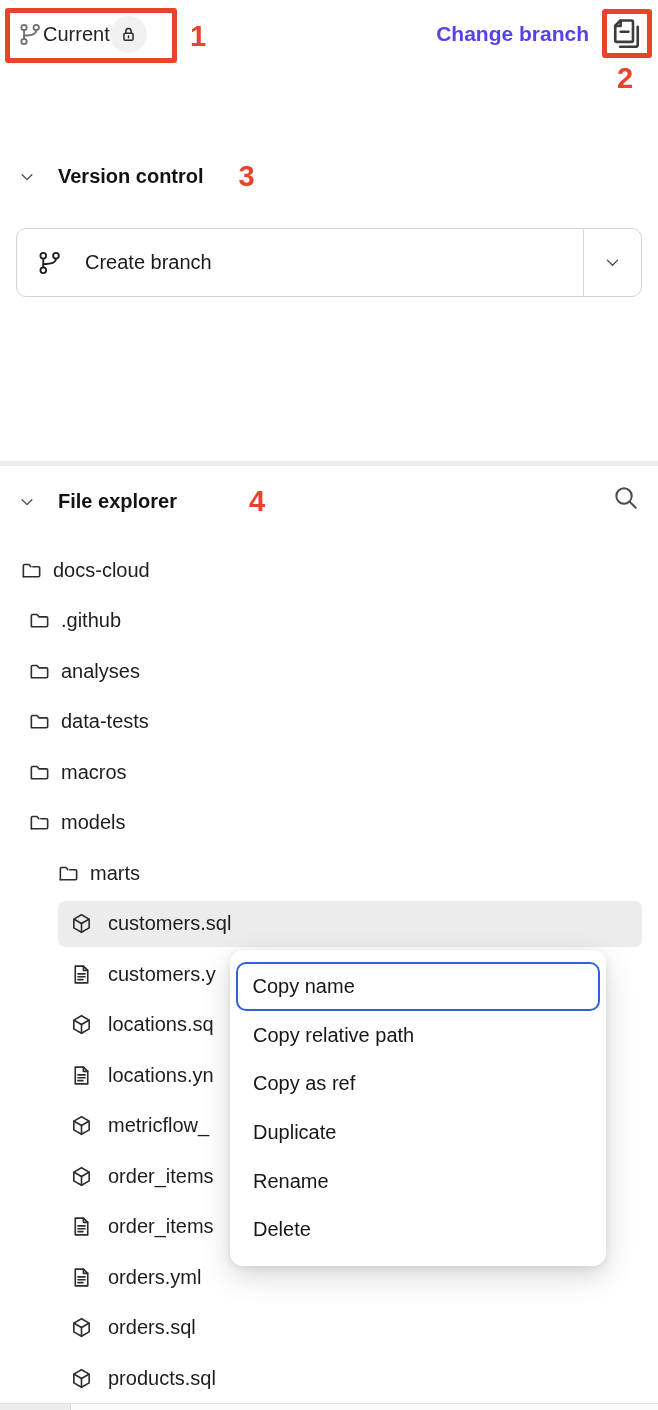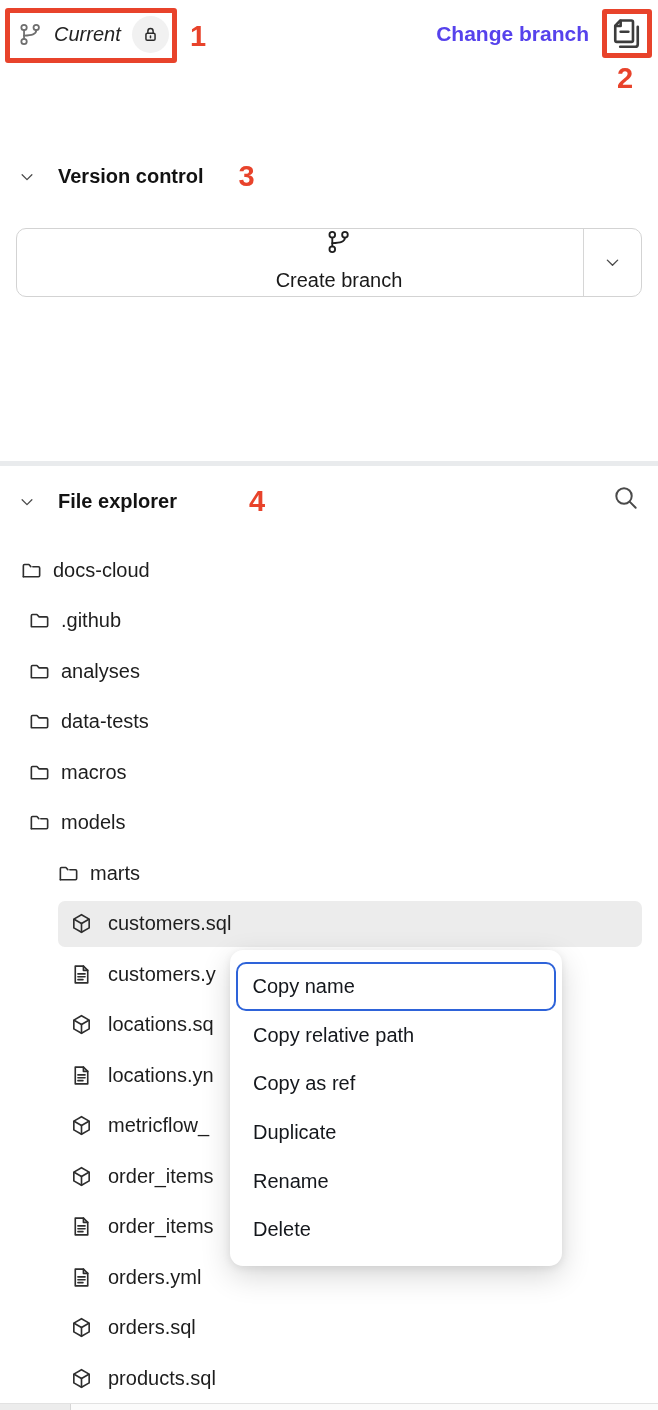--- a/index.html
+++ b/index.html
@@ -5,21 +5,21 @@
   html,body{margin:0;padding:0;background:#fff;}
   .panel{
     position:relative; width:658px; height:1410px; background:#fff; overflow:hidden;
     font-family:"Liberation Sans", sans-serif;
     box-shadow: inset 1px 0 0 #e7e7e7, inset -1px 0 0 #e7e7e7;
   }
   .icon svg{display:block; fill:none; stroke:currentColor; stroke-width:1.7; stroke-linecap:round; stroke-linejoin:round;}
 
   
   .topbar{position:absolute; top:0; left:0; right:0; height:68px; background:#fff; border-bottom:1px solid #e4e4e4;}
-  .branch-btn{position:absolute; left:18px; top:15px; height:38px; display:flex; align-items:center; gap:11px; cursor:pointer;font-style:italic;}
+  .branch-btn{position:absolute; left:18px; top:15px; height:38px; display:flex; align-items:center; cursor:pointer;}
   .branch-icon{color:#6e6e6e;} .branch-icon svg{width:25px;height:25px;}
   .branch-label{font-size:20px; color:#232323;}
   .lock-chip{width:37px;height:37px;border-radius:50%;background:#f1f1f1;display:flex;align-items:center;justify-content:center;color:#2a2a2a;}
   .lock-chip svg{width:21px;height:21px;}
   .change-branch{position:absolute; right:69px; top:22px; font-size:21px; font-weight:600; color:#5642ec; text-decoration:none; cursor:pointer;}
   .copy-btn{position:absolute; left:608px; top:15px; background:none; border:none; padding:0; color:#3c3c3c; cursor:pointer;}
   .copy-btn svg{width:37px;height:37px;}
 
   
   .anno-box{position:absolute; border:5px solid #e8432b; border-radius:3px; box-sizing:border-box; pointer-events:none; z-index:4;}
@@ -34,22 +34,22 @@
   
   .sec-head{display:flex; align-items:center; gap:22px;}
   .sec-title{font-size:20px; font-weight:700; color:#131313; margin:0;}
   .chev{color:#4a4a4a; background:none; border:0; padding:0; cursor:pointer;}
   .chev svg{width:18px; height:18px;}
 
   
   .vc{position:absolute; top:68px; left:0; right:0; height:393px; background:#fff;}
   .vc-head{position:absolute; left:18px; top:94px;}
   .create-branch{position:absolute; top:160px; left:16px; width:626px; height:69px; border:1px solid #d3d3d3;
-    border-radius:10px; background:#fff; display:flex; align-items:center; gap:14px; padding-left:20px;
-    box-sizing:border-box; cursor:pointer;flex-direction:column;}
+    border-radius:10px; background:#fff; display:flex; align-items:center; gap:22px; padding-left:20px;
+    box-sizing:border-box; cursor:pointer;}
   .create-branch .cb-icon{color:#1f1f1f;} .create-branch .cb-icon svg{width:26px;height:26px;}
   .cb-label{font-size:20px; font-weight:500; color:#191919;}
   .cb-caret{position:absolute; right:0; top:0; bottom:0; width:57px; border-left:1px solid #d6d6d6;
     display:flex; align-items:center; justify-content:center; color:#4a4a4a; cursor:pointer;}
   .cb-caret svg{width:19px;height:19px;}
 
   .divider{position:absolute; top:461px; left:0; right:0; height:5px; background:#e9ebed;}
 
   
   .fe{position:absolute; top:466px; left:0; right:0; bottom:6px; background:#fff;}
@@ -58,21 +58,21 @@
   .search-btn svg{width:28px;height:28px;}
   #tree{position:absolute; top:79px; left:0; right:0;}
   .row{height:50.5px; display:flex; align-items:center; gap:10px; position:relative; cursor:pointer;}
   .row > *{position:relative;}
   .row.lvl0{padding-left:20px;} .row.lvl1{padding-left:28px;} .row.lvl2{padding-left:57px;} .row.lvl3{padding-left:70px;gap:15px;}
   .row-icon{color:#2e2e2e;} .row-icon svg{width:23px;height:23px;}
   .row-label{font-size:20px; color:#1d1d1d; white-space:nowrap;}
   .row.selected::before{content:""; position:absolute; left:58px; right:16px; top:2.5px; bottom:2.5px; background:#ececec; border-radius:7px;}
 
   
-  .context-menu{position:absolute; left:230px; top:950px; width:332px; box-sizing:border-box; padding:12px 6px;
+  .context-menu{position:absolute; left:230px; top:950px; width:376px; box-sizing:border-box; padding:12px 6px;
     background:#fff; border-radius:13px; z-index:6;
     box-shadow:0 10px 30px rgba(0,0,0,.16), 0 2px 8px rgba(0,0,0,.08);}
   .menu-item{height:48.7px; display:flex; align-items:center; padding:0 17px; font-size:20px; color:#14171c;
     border-radius:10px; box-sizing:border-box; cursor:pointer; background:#fff;}
   .menu-item.focused{border:2.5px solid #2e63d9; padding:0 14.5px;}
 
   
   .footer{position:absolute; bottom:0; left:0; right:0; height:6px; border-top:1px solid #e2e2e2; background:#fbfbfb;}
   .footer-left{width:71px; height:100%; background:#ececec; border-right:1px solid #d6d6d6; box-sizing:border-box;}
 </style>

